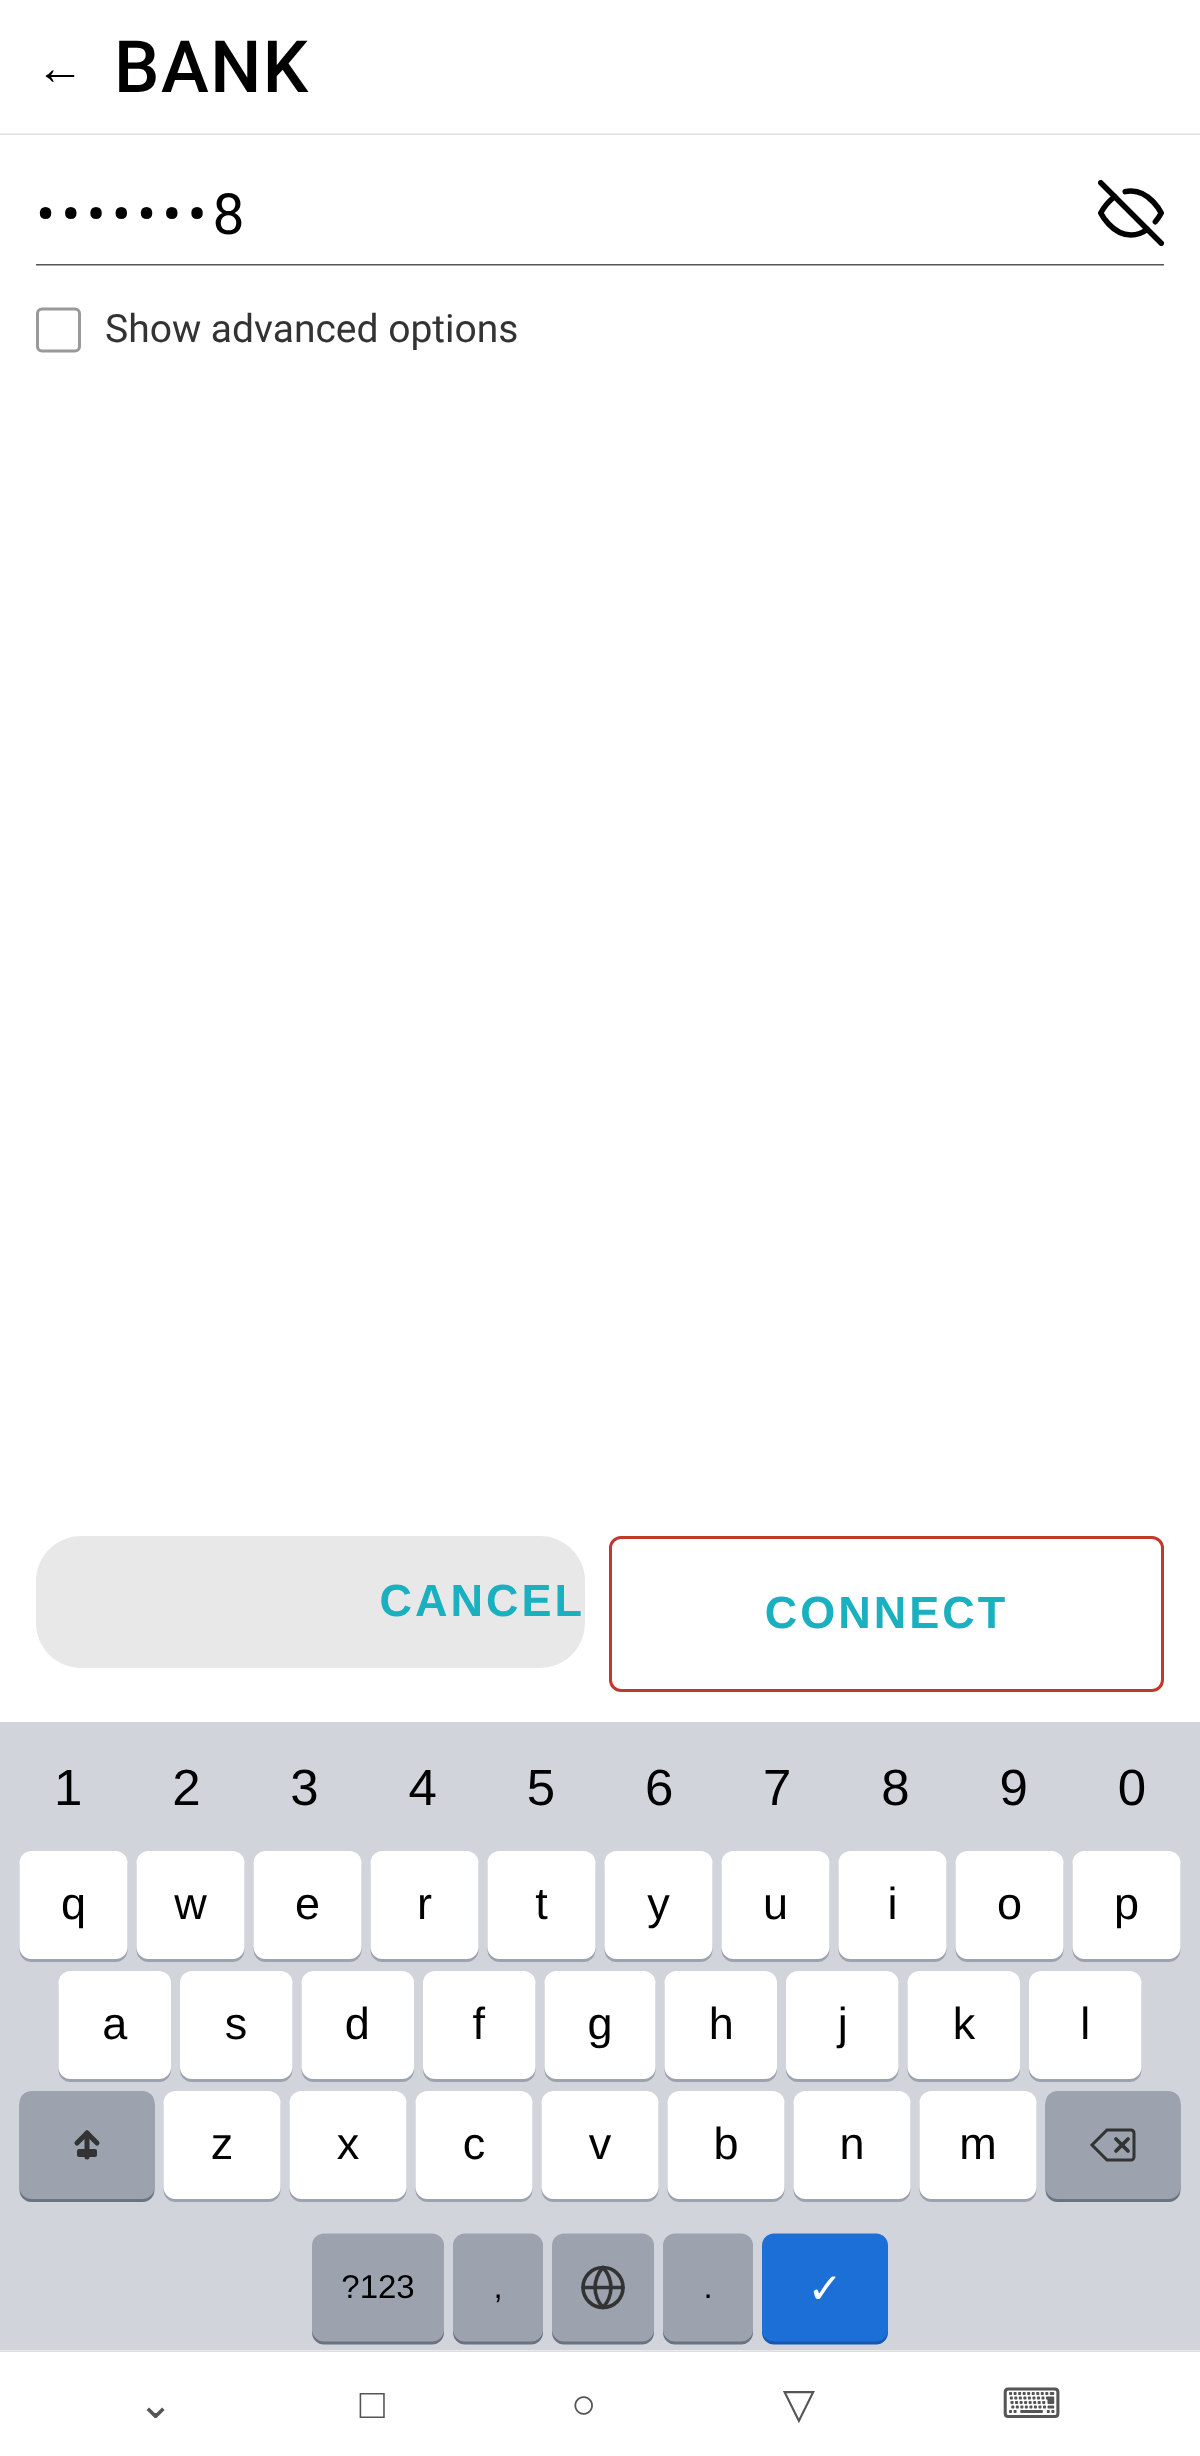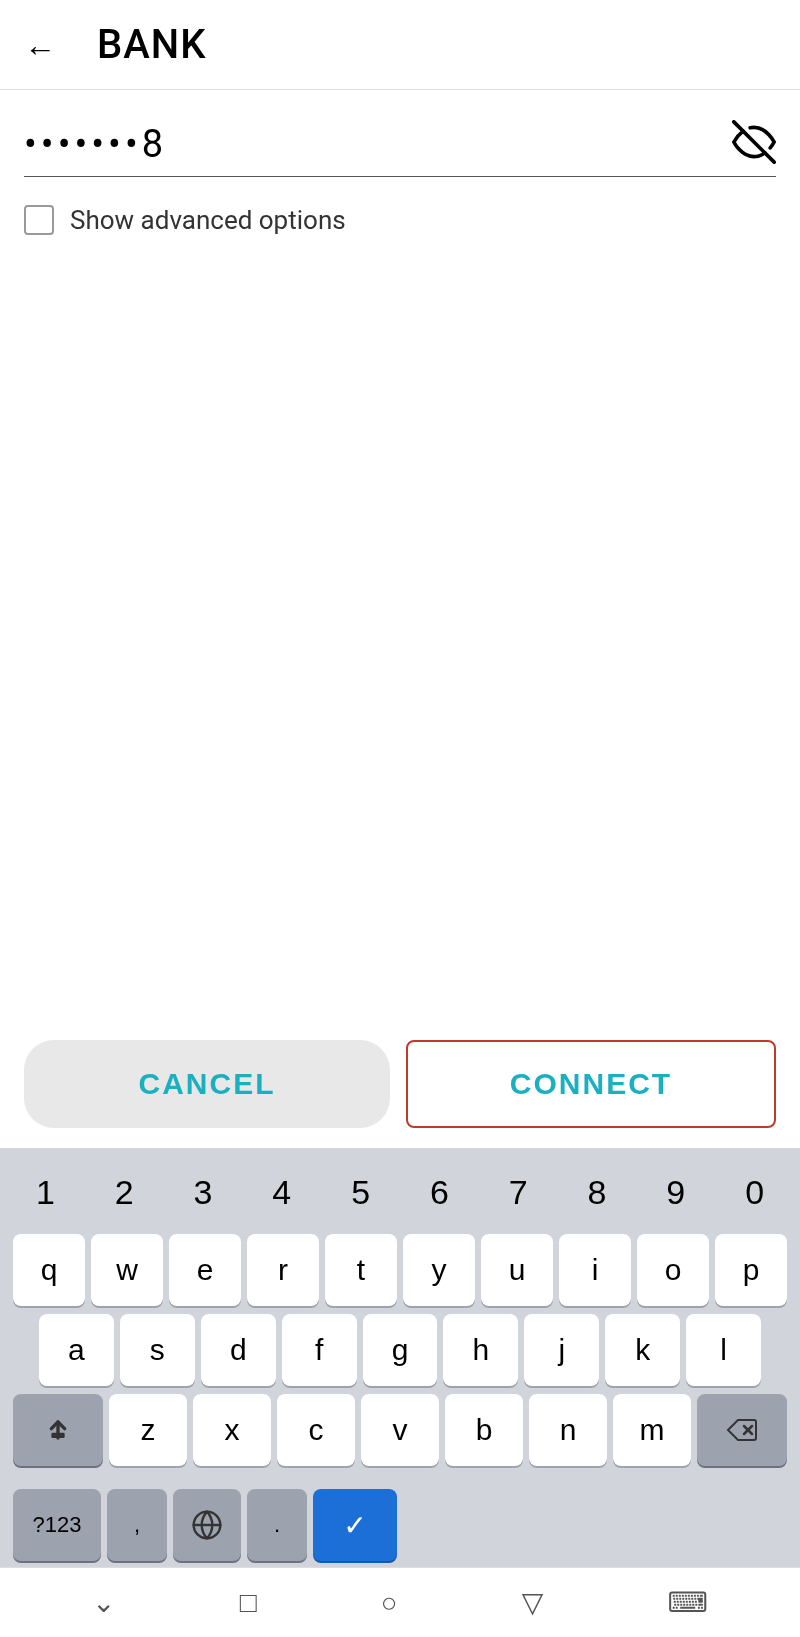--- a/index.html
+++ b/index.html
@@ -21,25 +21,24 @@
       border-bottom: 1px solid #e0e0e0;
       height: 90px;
     }
     .back-arrow {
       font-size: 32px;
       margin-right: 20px;
       cursor: pointer;
       color: #000;
     }
     .header-title {
-      font-size: 40px;
+      font-size: 48px;
       font-weight: 500;
       color: #000;
       letter-spacing: 1px;
-      margin-left: 21px;
     }
 
     
     .content {
       flex: 1;
       padding: 30px 24px 20px 24px;
       background: #fff;
     }
 
     
@@ -96,24 +95,25 @@
       height: 88px;
       background: #e8e8e8;
       border: none;
       border-radius: 30px;
       font-size: 30px;
       font-weight: 700;
       color: #1ab0c0;
       letter-spacing: 2px;
       cursor: pointer;
       text-transform: uppercase;
+      text-align: right;
     }
     .btn-connect {
       flex: 1;
-      height: 88px;
+      height: 104px;
       background: #fff;
       border: 2.5px solid #c0392b;
       border-radius: 8px;
       font-size: 30px;
       font-weight: 700;
       color: #1ab0c0;
       letter-spacing: 2px;
       cursor: pointer;
       text-transform: uppercase;
     }
@@ -206,21 +206,21 @@
       flex-shrink: 0;
     }
     .key-backspace {
       width: 90px;
       flex-shrink: 0;
     }
 
     
     .keyboard-row-func {
       display: flex;
-      justify-content: flex-start;
+      justify-content: center;
       gap: 0;
       padding: 0 4px;
       margin-top: 23px;
     }
     .key-func {
       background: #9ca3af;
       border: none;
       border-radius: 8px;
       height: 72px;
       font-size: 22px;

